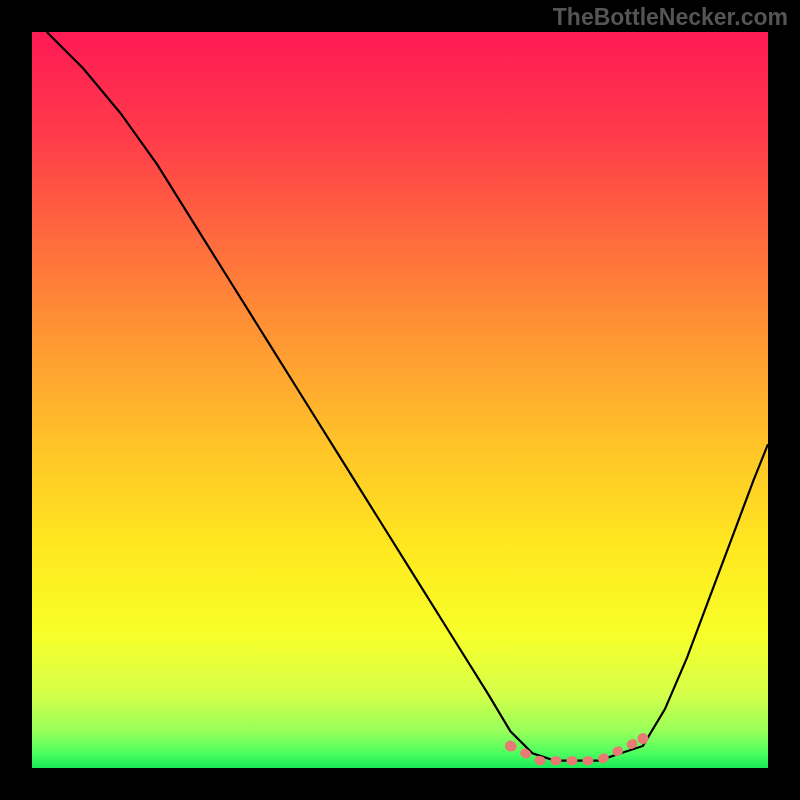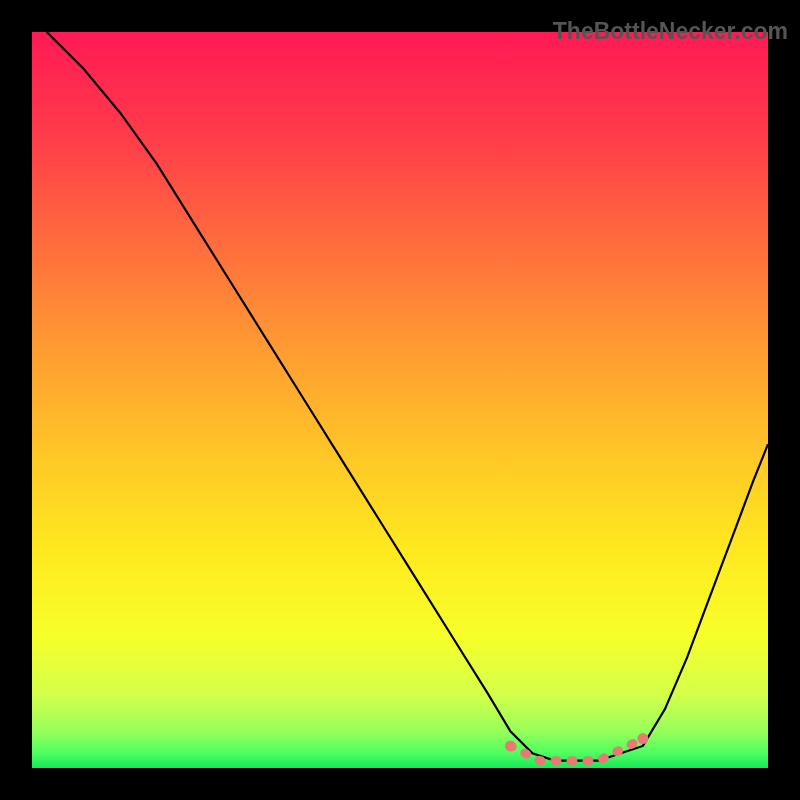--- a/index.html
+++ b/index.html
@@ -5,21 +5,21 @@
   * { margin: 0; padding: 0; box-sizing: border-box; }
   html, body { width: 800px; height: 800px; background: #000; overflow: hidden; }
   .container {
     width: 800px;
     height: 800px;
     position: relative;
     background: #000;
   }
   .watermark {
     position: absolute;
-    top: 18px;
+    top: 4px;
     right: 12px;
     color: #555;
     font-family: Arial, sans-serif;
     font-size: 23px;
     font-weight: bold;
     z-index: 10;
   }
   .plot-area {
     position: absolute;
     left: 32px;

